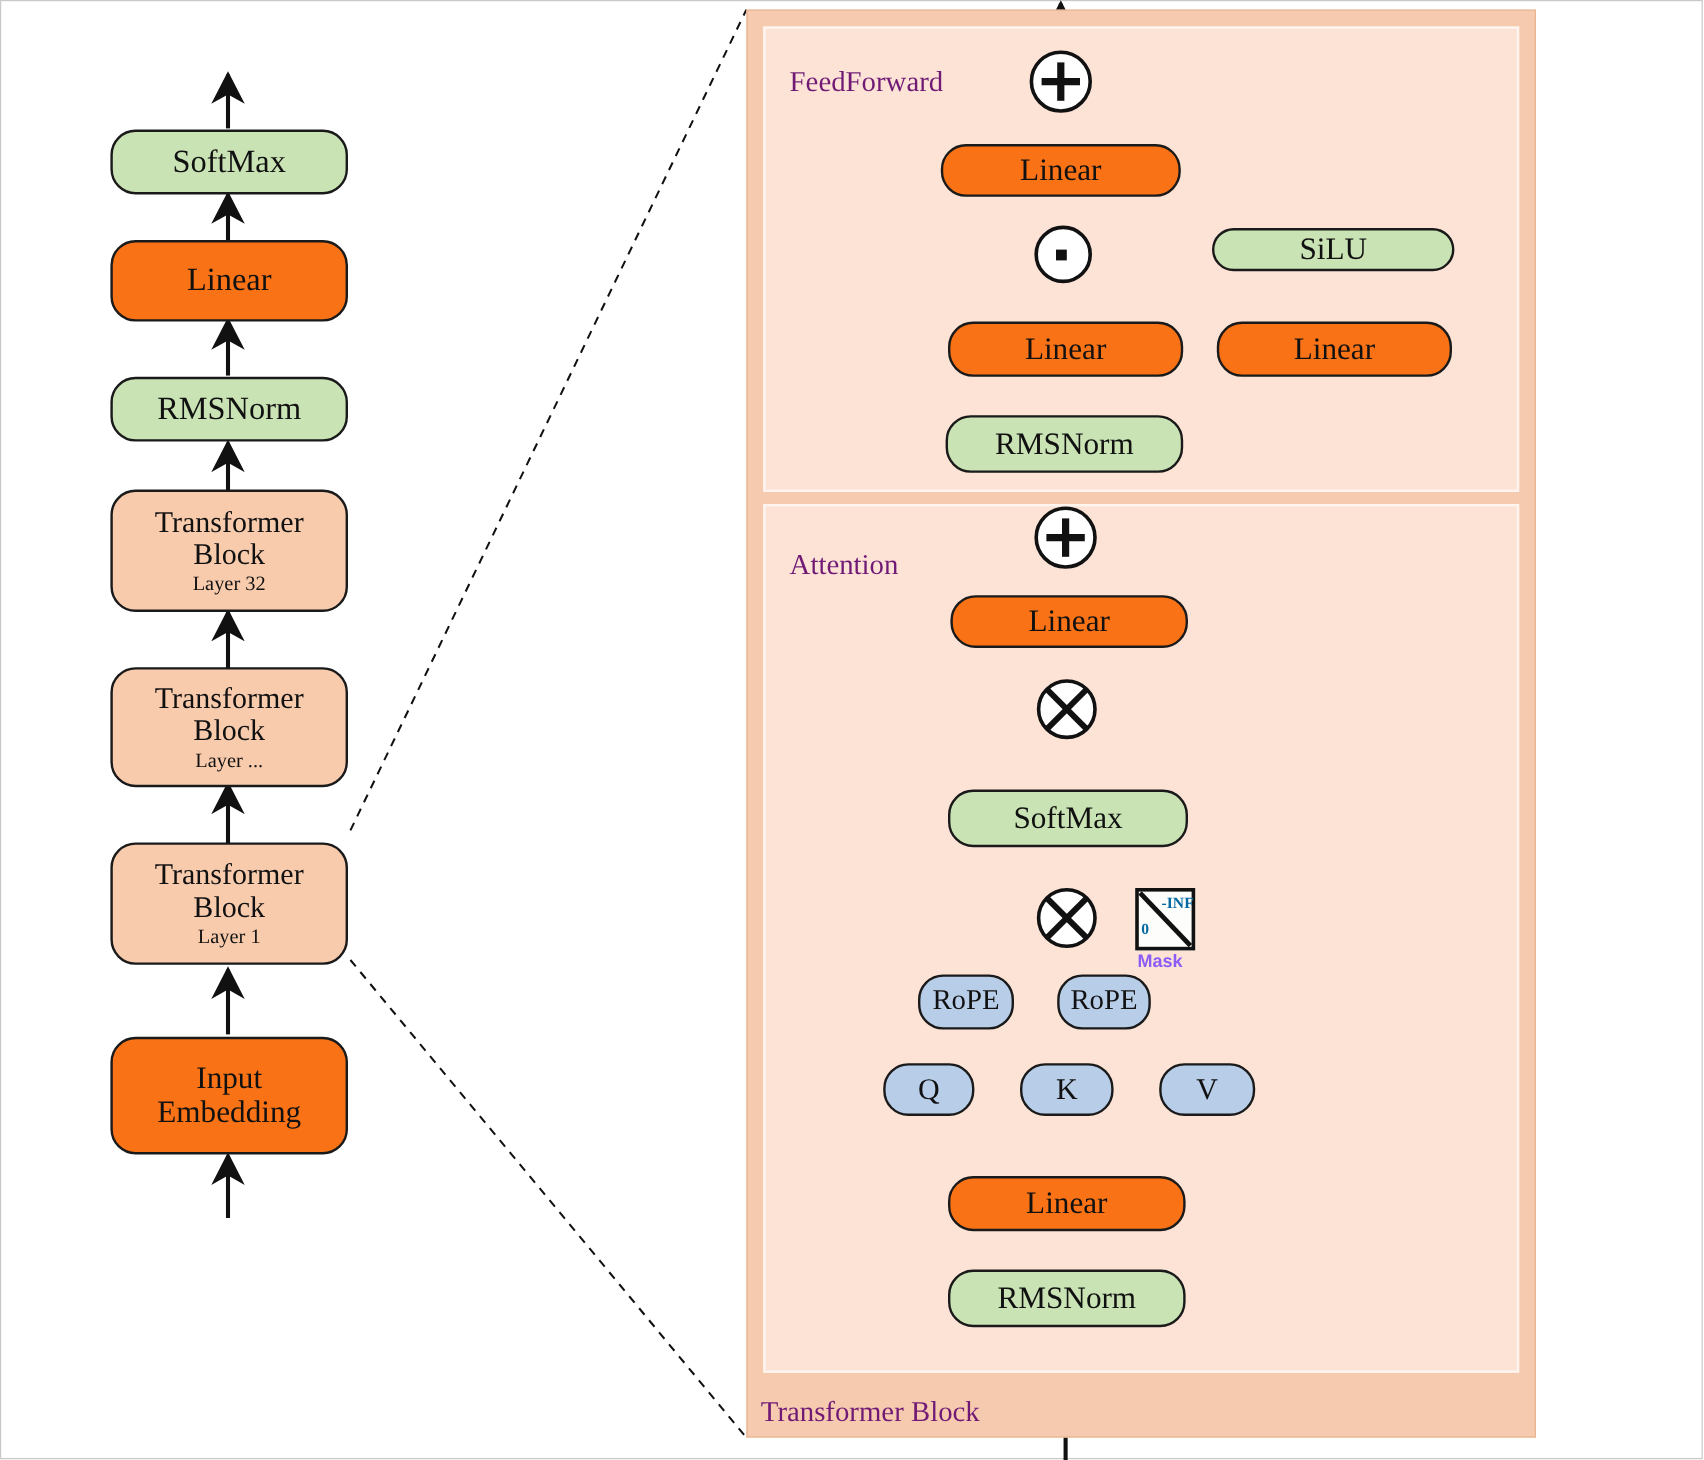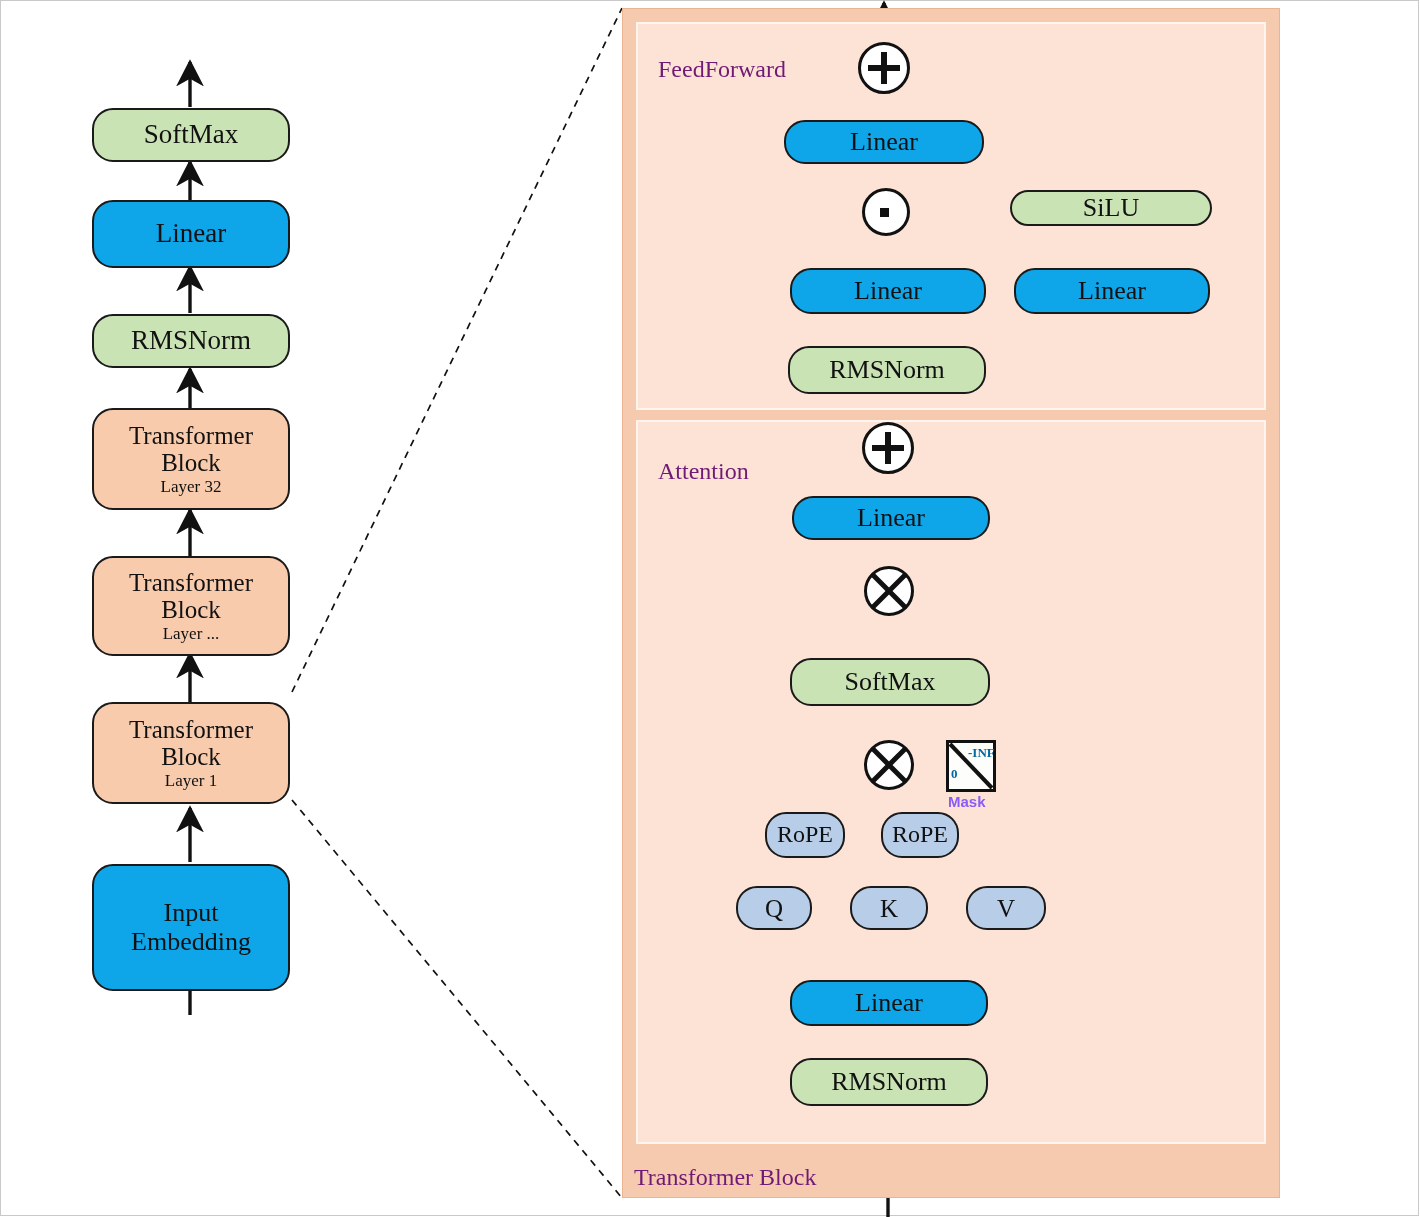--- a/index.html
+++ b/index.html
@@ -4,21 +4,21 @@
 <style>
   html,body{margin:0;padding:0;background:#ffffff;}
   body{width:1420px;height:1217px;position:relative;overflow:hidden;
        font-family:"Liberation Serif","DejaVu Serif",serif;color:#111;}
   #root{position:absolute;inset:0;}
   svg.layer{position:absolute;left:0;top:0;width:1420px;height:1217px;overflow:visible;}
   .node{position:absolute;box-sizing:border-box;border:2.5px solid #1a1a1a;
         border-radius:21px;display:flex;flex-direction:column;align-items:center;
         justify-content:center;text-align:center;line-height:1.08;}
   .green{background:#c9e3b4;}
-  .blue{background:#0ea5e9;}
+  .blue{background:#f97316;}
   .blue2{background:#b7cde8;}
   .orange{background:#f8cbad;}
   .t24{font-size:24px;margin-left:31px;}
   .t25{font-size:25px;}
   .t26{font-size:26px;}
   .t27{font-size:27px;}
   .sub{font-size:17px;margin-top:2px;text-align:center;}
   .panel{position:absolute;box-sizing:border-box;}
   .outerpanel{background:#f6caae;border:1px solid #e9b48f;}
   .innerpanel{background:#fce3d6;border:2px solid #fff4ee;}
@@ -145,21 +145,21 @@
     <span>Block</span>
     <span class="sub">Layer ...</span>
   </div>
 
   <div class="node orange t25" style="left:92px;top:702px;width:198px;height:102px;">
     <span>Transformer</span>
     <span>Block</span>
     <span class="sub">Layer 1</span>
   </div>
 
-  <div class="node blue t26" style="left:92px;top:864px;width:198px;height:127px;">
+  <div class="node blue t26" style="left:92px;top:864px;width:198px;height:98px;">
     <span>Input</span>
     <span>Embedding</span>
   </div>
 
   <div class="panel outerpanel" style="left:622px;top:8px;width:658px;height:1190px;"></div>
 
   <div class="panel innerpanel" style="left:636px;top:22px;width:630px;height:388px;"></div>
 
   <div class="panel innerpanel" style="left:636px;top:420px;width:630px;height:724px;"></div>
 

